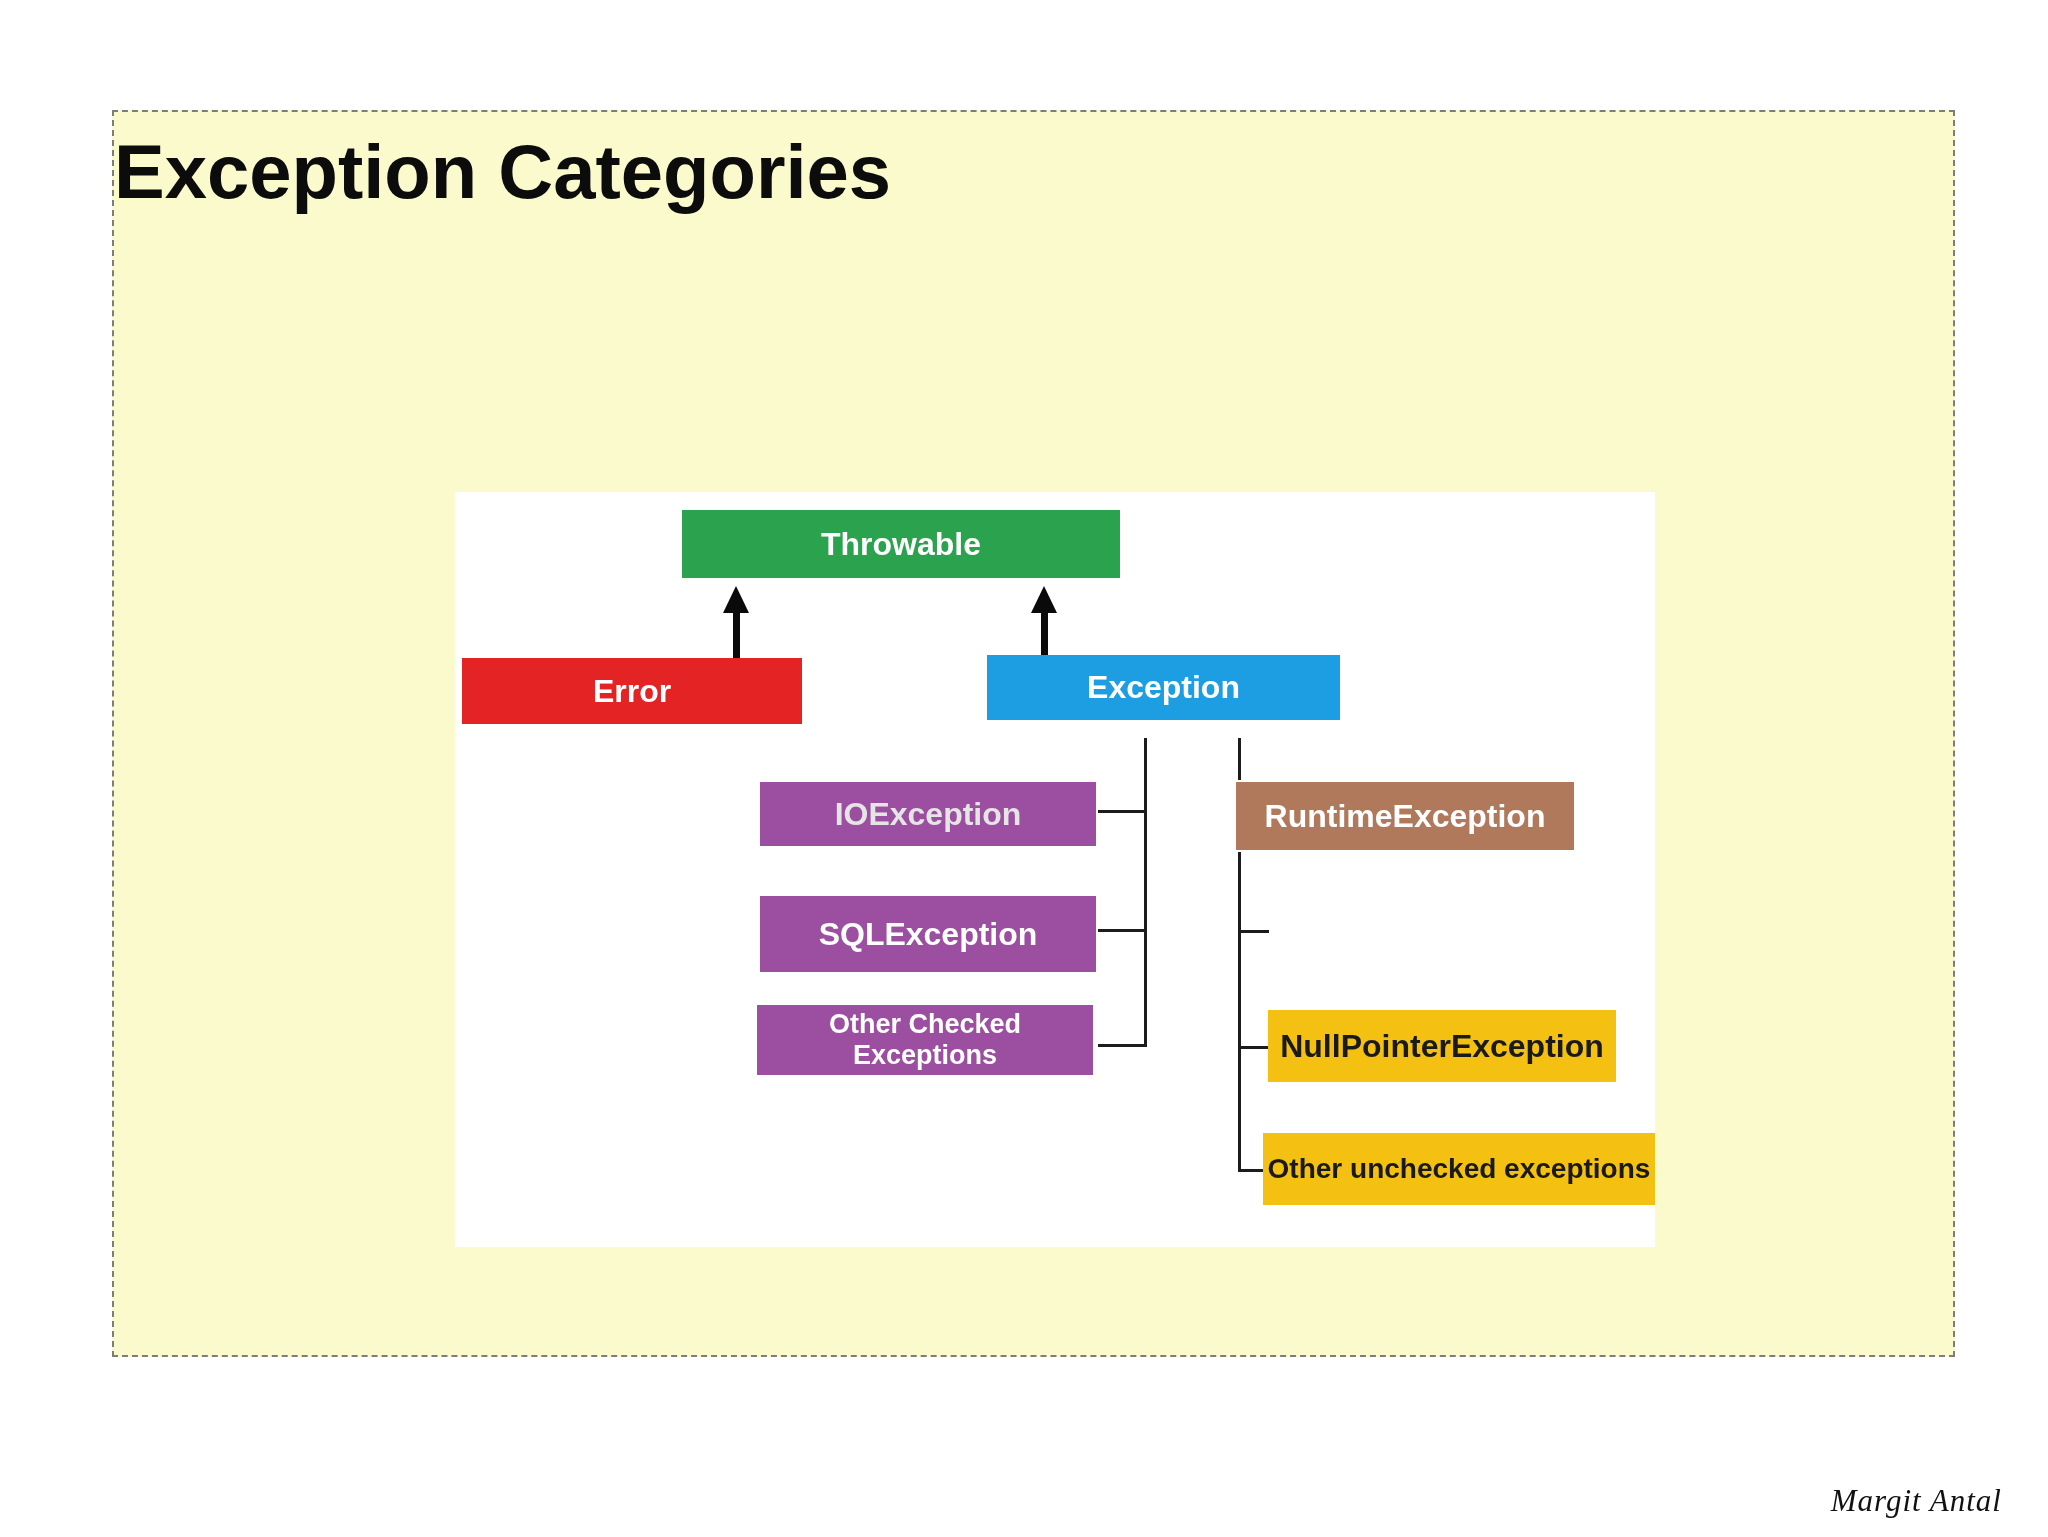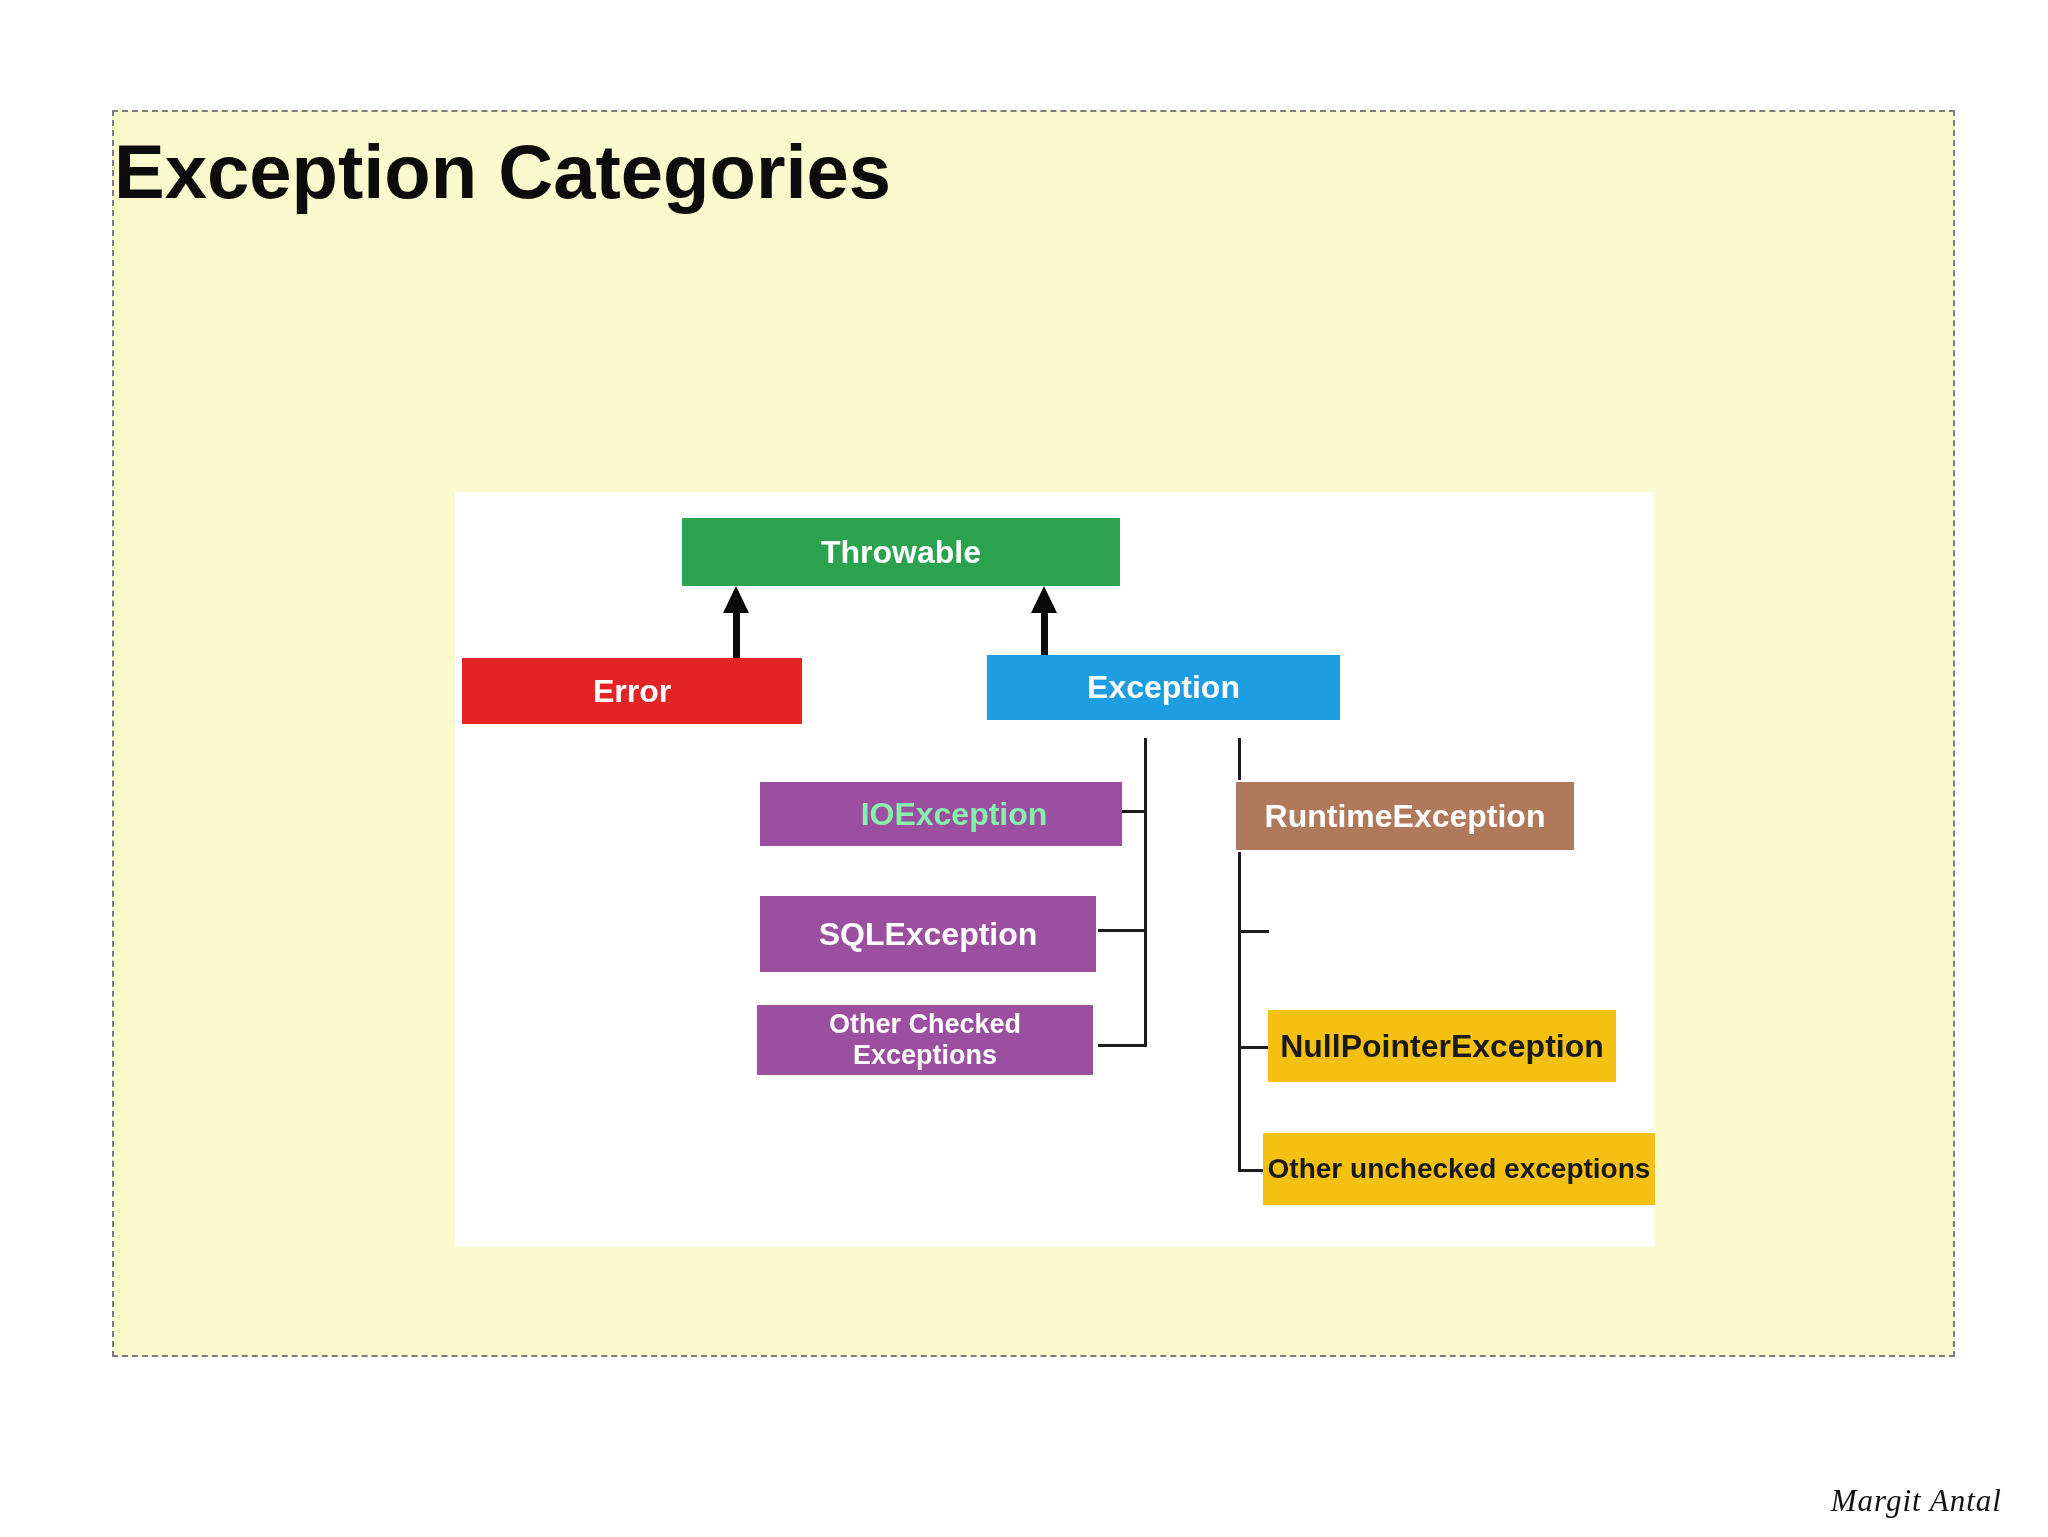--- a/index.html
+++ b/index.html
@@ -15,21 +15,21 @@
   .bullet-dot{width:15px;height:15px;border-radius:50%;background:#0c0c0c;margin-right:52px;flex:none;}
   .bullet-text{font-size:58px;color:#0c0c0c;white-space:pre;}
   .bullet-text .b{font-weight:bold;}
 
   
   .diagram{position:absolute;left:341px;top:380px;width:1200px;height:755px;background:#ffffff;}
 
   .node{position:absolute;display:flex;align-items:center;justify-content:center;
         font-weight:bold;font-size:32px;text-align:center;}
   .node.small{font-size:27px;}
-  #node-throwable   {left:227px;top:26px; width:438px;height:68px;}
+  #node-throwable   {left:227px;top:18px; width:438px;height:68px;}
   #node-error       {left:7px;  top:166px;width:340px;height:66px;}
   #node-exception   {left:532px;top:163px;width:353px;height:65px;}
   #node-ioexception {left:305px;top:290px;width:336px;height:64px;}
   #node-sqlexception{left:305px;top:404px;width:336px;height:76px;}
   #node-otherchecked{left:302px;top:513px;width:336px;height:70px;}
   #node-runtime     {left:737px;top:290px;width:338px;height:68px;}
   #node-arithmetic  {left:815px;top:403px;width:338px;height:70px;}
   #node-nullpointer {left:813px;top:518px;width:348px;height:72px;}
   #node-otherunchecked{left:808px;top:641px;width:392px;height:72px;font-size:28px;}
 
@@ -81,21 +81,21 @@
 
       <div class="cline" id="lineB-v1"></div>
       <div class="cline" id="lineB-v2"></div>
       <div class="cline" id="tickB1"></div>
       <div class="cline" id="tickB2"></div>
       <div class="cline" id="tickB3"></div>
 
       <div class="node" id="node-throwable" style="background-color: rgb(43, 162, 78); color: rgb(255, 255, 255);">Throwable</div>
       <div class="node" id="node-error" style="background-color: rgb(228, 35, 37); color: rgb(255, 255, 255);">Error</div>
       <div class="node" id="node-exception" style="background-color: rgb(29, 157, 226); color: rgb(255, 255, 255);">Exception</div>
-      <div class="node" id="node-ioexception" style="background-color: rgb(156, 79, 160); color: #86efac; padding-left: 26px;">IOException</div>
+      <div class="node" id="node-ioexception" style="background-color: rgb(156, 79, 160); color: #e5e5e5;">IOException</div>
       <div class="node" id="node-sqlexception" style="background-color: rgb(156, 79, 160); color: rgb(255, 255, 255);">SQLException</div>
       <div class="node small" id="node-otherchecked" style="background-color: rgb(156, 79, 160); color: rgb(255, 255, 255);">Other Checked Exceptions</div>
       <div class="node" id="node-runtime" style="background-color: rgb(176, 121, 92); color: rgb(255, 255, 255); margin-left: 44px;">RuntimeException</div>
       <div class="node" id="node-nullpointer" style="background-color: rgb(244, 193, 19); color: rgb(26, 26, 26);">NullPointerException</div>
       <div class="node" id="node-otherunchecked" style="background-color: rgb(244, 193, 19); color: rgb(26, 26, 26);">Other unchecked exceptions</div>
     </div>
   </div>
 
   <div class="signature">Margit Antal</div>
 </div>

